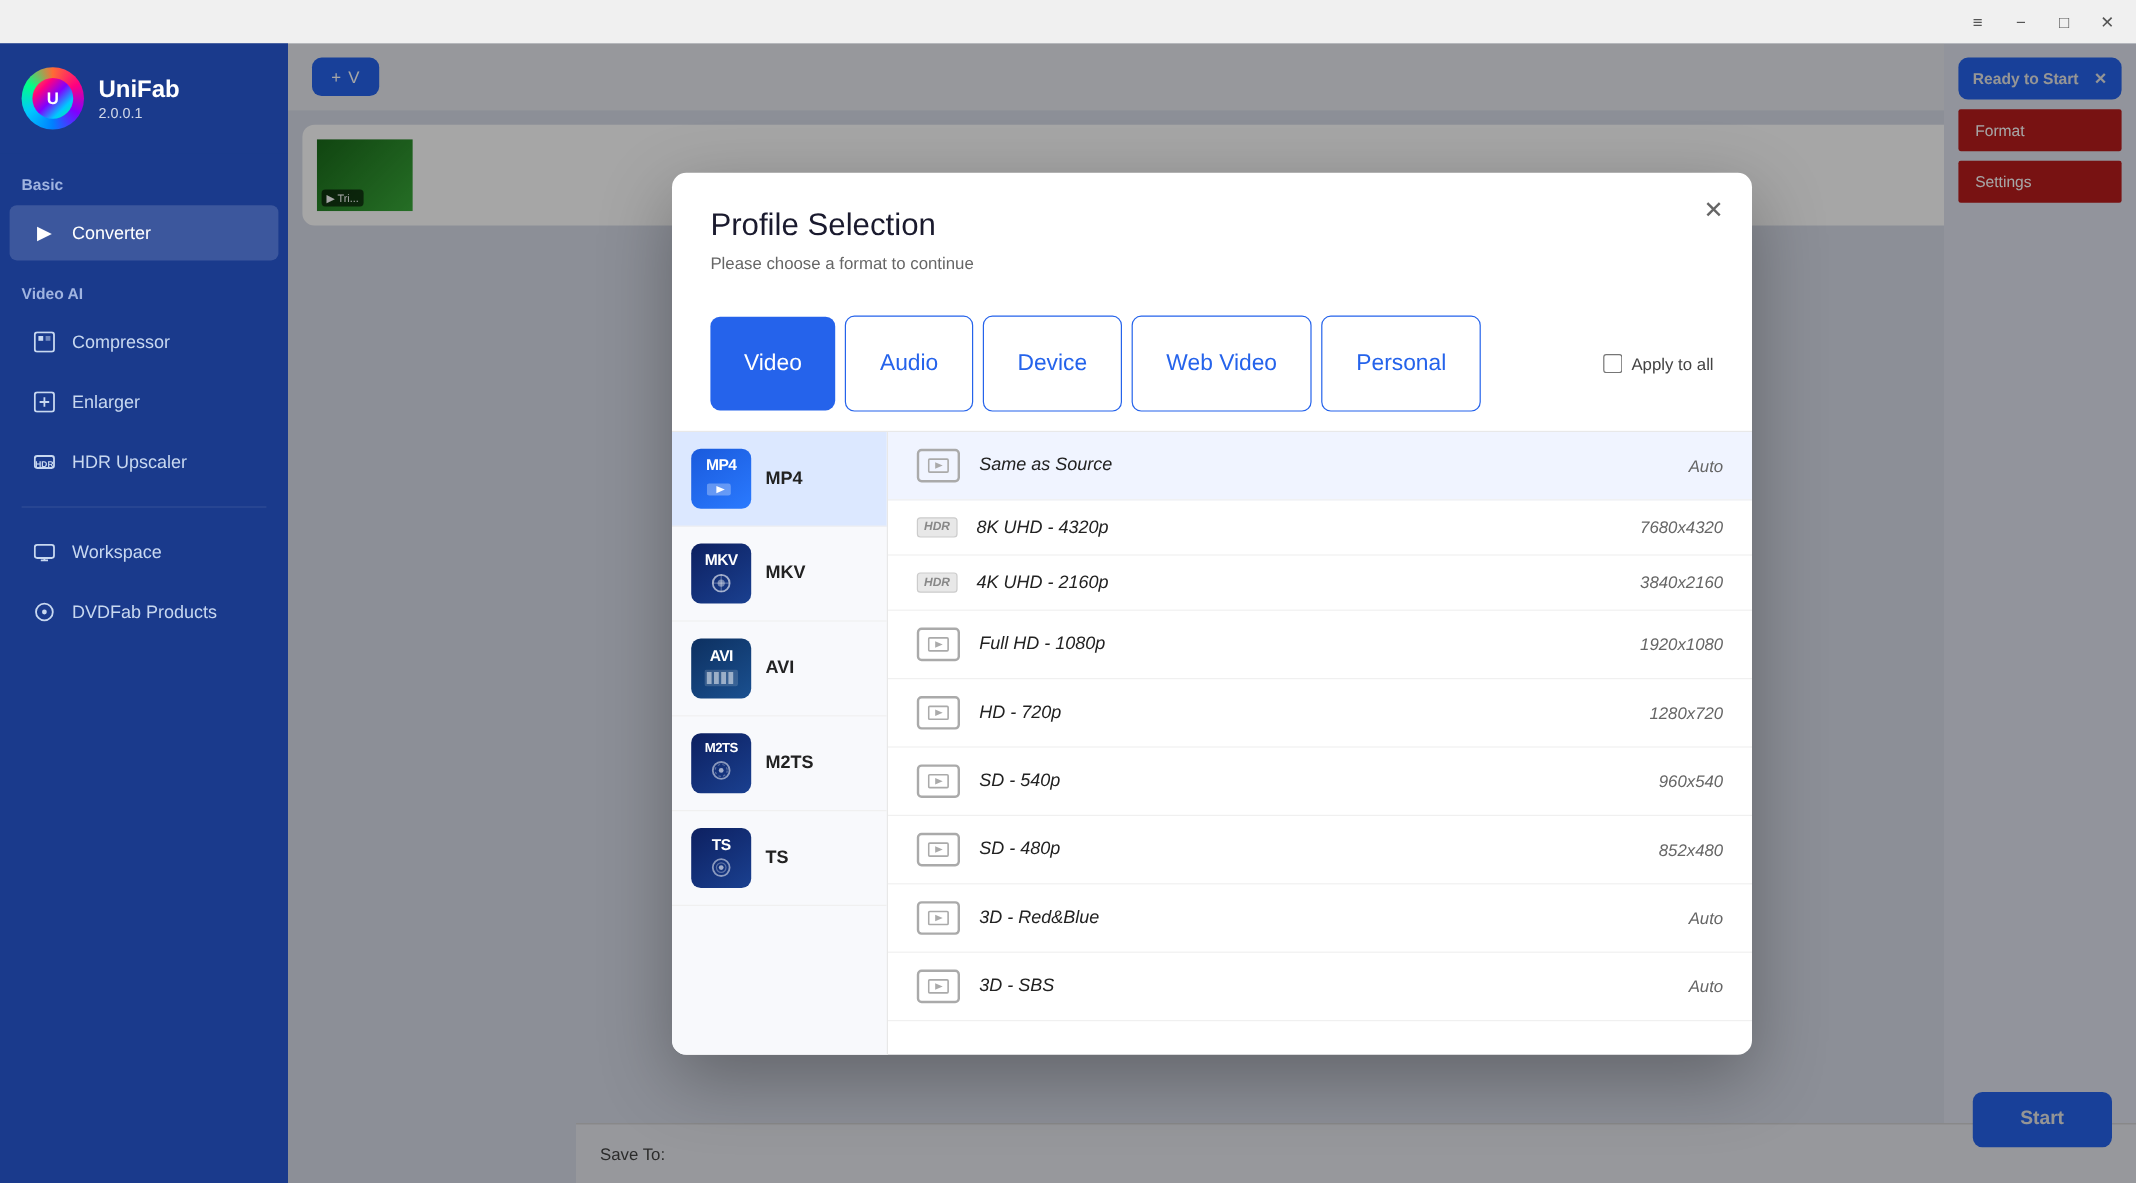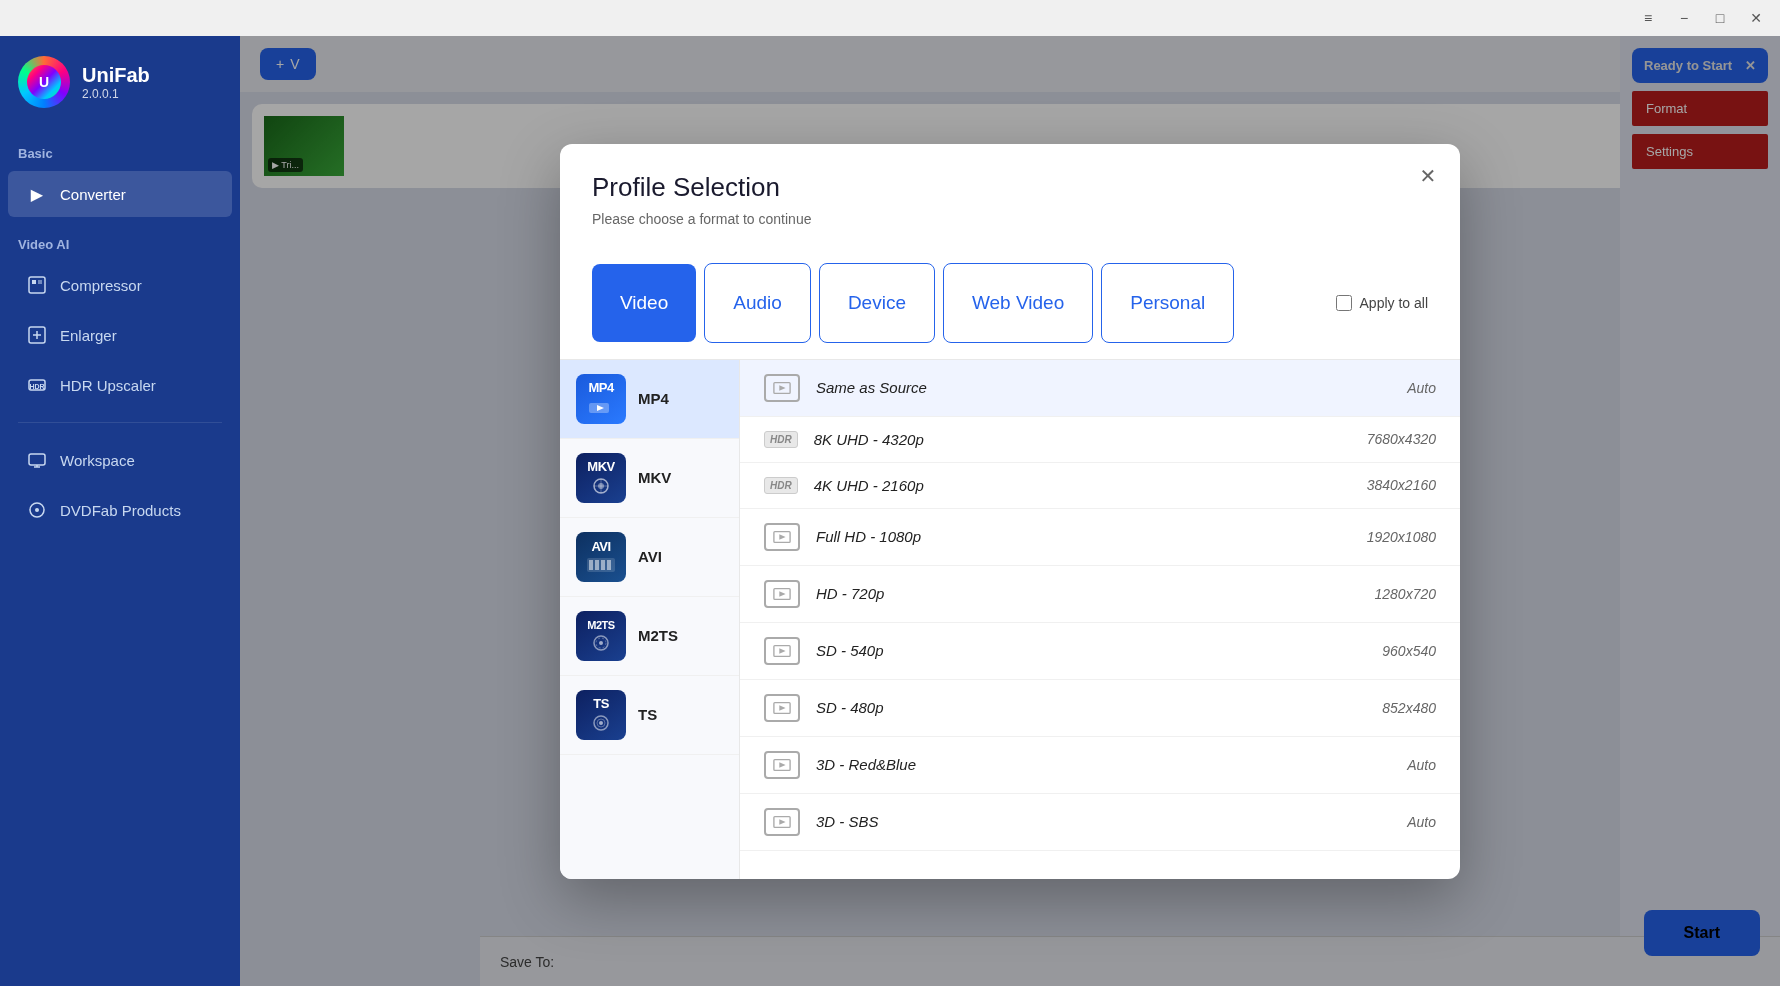--- a/index.html
+++ b/index.html
@@ -207,21 +207,21 @@
       text-align: left;
       font-weight: 500;
     }
 
     
     .start-btn {
       position: absolute;
       bottom: 30px;
       right: 20px;
       background: #2563eb;
-      color: #000000;
+      color: #e5e5e5;
       border: none;
       border-radius: 8px;
       padding: 14px 40px;
       font-size: 16px;
       font-weight: 600;
       cursor: pointer;
     }
 
     
     .save-to-bar {

